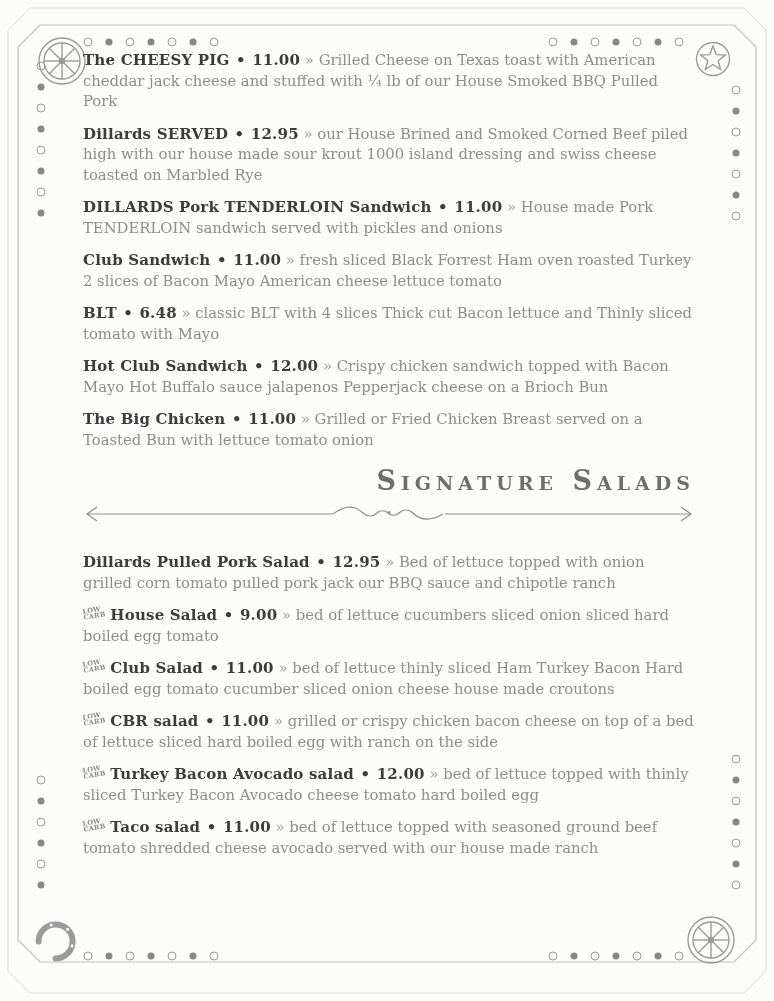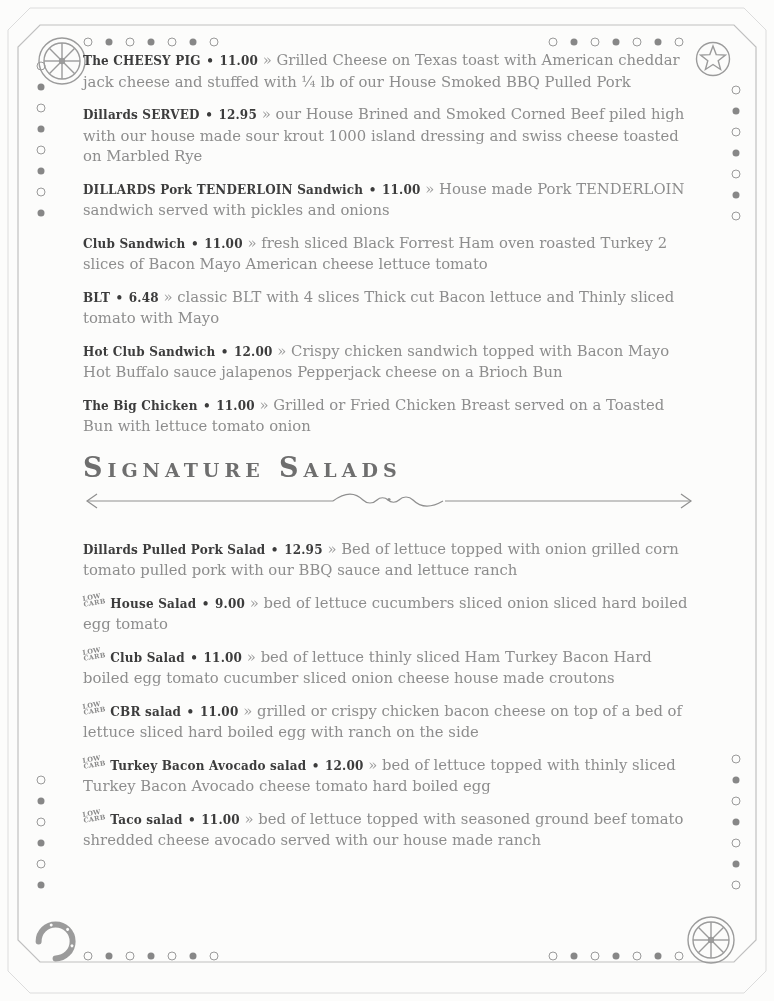--- a/index.html
+++ b/index.html
@@ -17,42 +17,42 @@
   .dot.filled { width:7px; height:7px; background:#878787; }
 
   .content { position:absolute; left:83px; top:50px; width:612px; }
 
   .menu-item {
     font-size:14.8px;
     line-height:20.5px;
     color:#8d8d8d;
     margin:0 0 12px 0;
   }
-  .title { font-weight:700; color:#3c3c3c; font-size:12px; letter-spacing:0.2px; }
+  .title { font-weight:700; color:#3c3c3c; font-size:15px; letter-spacing:0.2px; }
   .title .bullet { margin:0 1px; }
   .sep { color:#9d9d9d; }
   .desc { color:#8d8d8d; }
 
   .lc-badge {
     display:inline-block;
     vertical-align:3px;
     margin-right:5px;
     transform:rotate(-10deg);
     font-size:6.5px;
     line-height:5.5px;
     font-weight:700;
     color:#8a8a8a;
     letter-spacing:0.3px;
   }
   .lc-badge span { display:block; }
 
   .section-title {
     margin-top:14px;
     margin-bottom:4px;
-    text-align:left;
+    text-align:right;
     font-variant:small-caps;
     font-weight:600;
     font-size:27px;
     line-height:34px;
     letter-spacing:5px;
     color:#6e6e6e;
   }
   .divider { display:block; margin:0 auto 26px auto; }
 
   .footer {
@@ -230,21 +230,21 @@
         <path d="M362,12 H608"></path>
         <path d="M598,5 L608,12 L598,19"></path>
         <path d="M250,12 c12,-9 22,-9 30,-1 c4,4 10,4 14,0 c3,-3 8,-3 11,0 c3,3 8,3 11,0 c4,-4 10,-4 14,0 c8,8 18,8 30,1"></path>
         <circle cx="306" cy="10.5" r="1.6" fill="#8f8f8f" stroke="none"></circle>
       </g>
     </svg>
 
     <p class="menu-item">
       <span class="title"><span>Dillards Pulled Pork Salad</span> <span class="bullet">•</span> <span>12.95</span></span>
       <span class="sep">»</span>
-      <span class="desc">Bed of lettuce topped with onion grilled corn tomato pulled pork with our BBQ sauce and lettuce ranch</span>
+      <span class="desc">Bed of lettuce topped with onion grilled corn tomato pulled pork jack our BBQ sauce and chipotle ranch</span>
     </p>
 
     <p class="menu-item">
       <span class="lc-badge"><span>LOW</span><span>CARB</span></span><span class="title"><span>House Salad</span> <span class="bullet">•</span> <span>9.00</span></span>
       <span class="sep">»</span>
       <span class="desc">bed of lettuce cucumbers sliced onion sliced hard boiled egg tomato</span>
     </p>
 
     <p class="menu-item">
       <span class="lc-badge"><span>LOW</span><span>CARB</span></span><span class="title"><span>Club Salad</span> <span class="bullet">•</span> <span>11.00</span></span>

